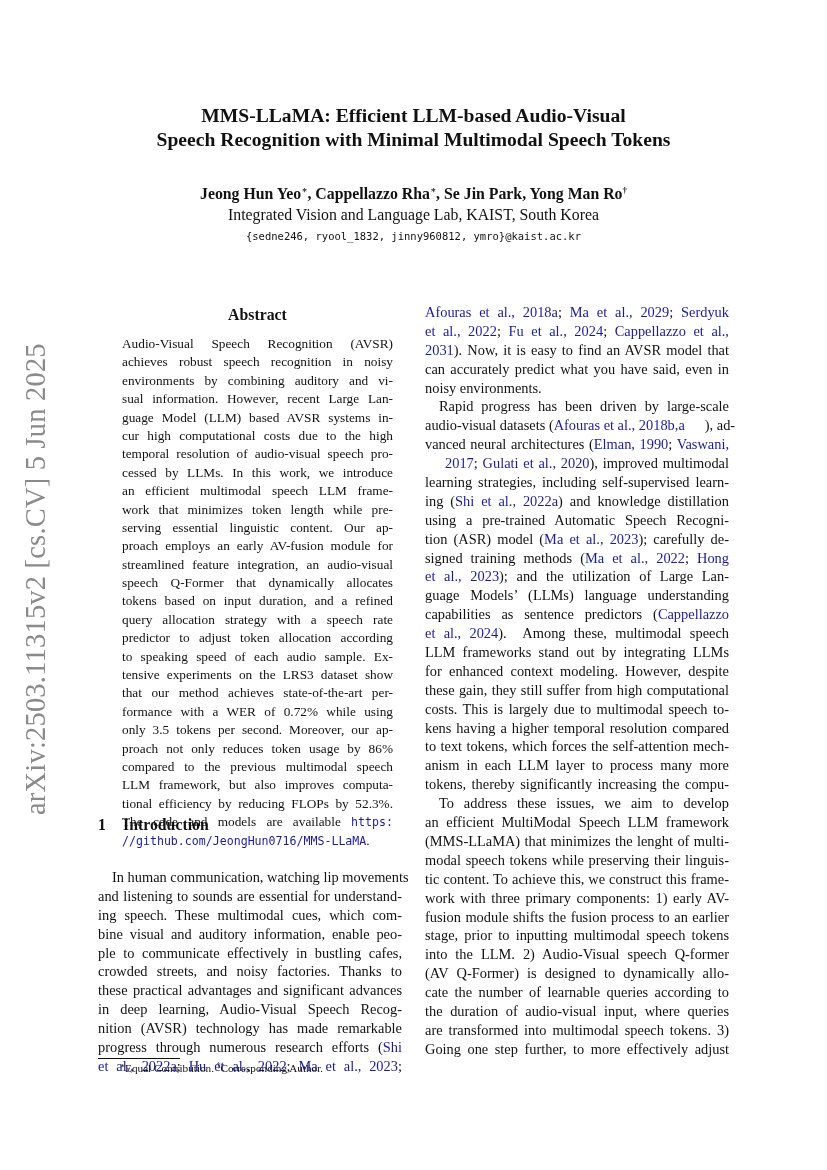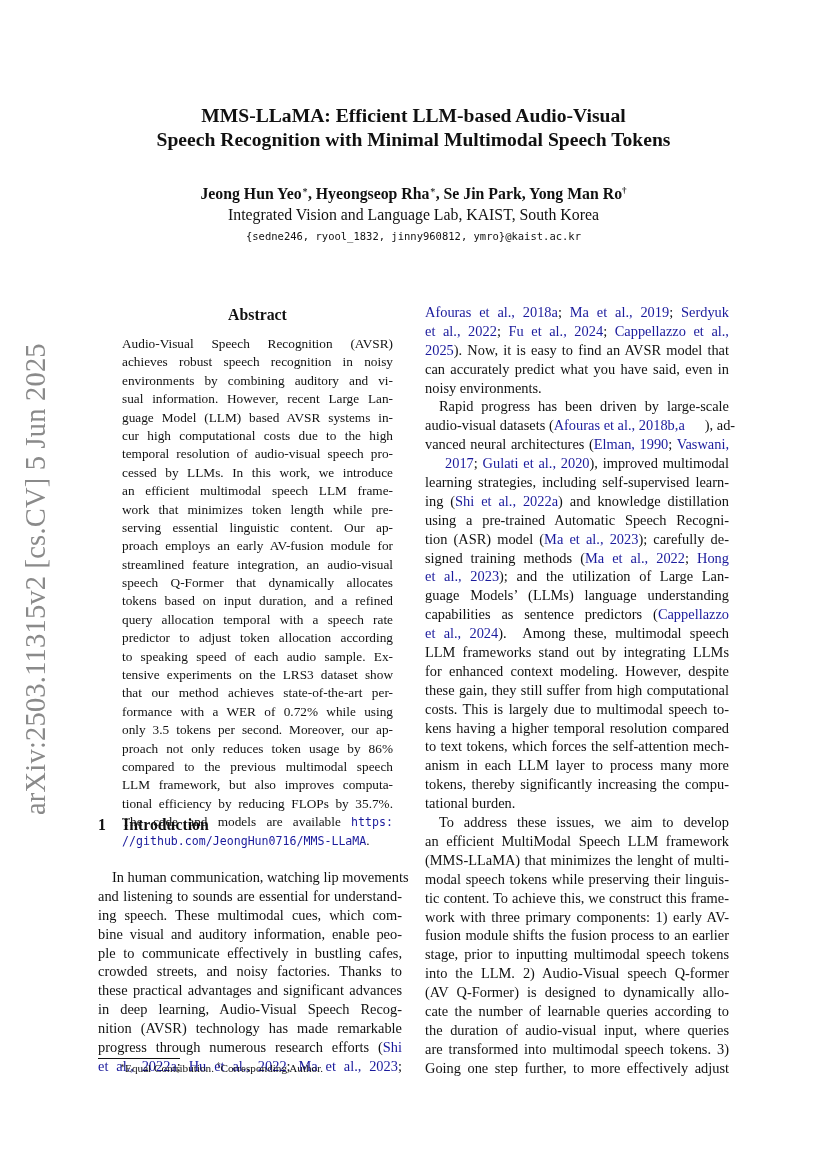--- a/index.html
+++ b/index.html
@@ -38,21 +38,21 @@
 </head>
 <body>
 
 <div class="arxiv-stamp">arXiv:2503.11315v2  [cs.CV]  5 Jun 2025</div>
 
 <div class="title">
   <div>MMS-LLaMA: Efficient LLM-based Audio-Visual</div>
   <div>Speech Recognition with Minimal Multimodal Speech Tokens</div>
 </div>
 
-<div class="authors" id="authors"><span>Jeong Hun Yeo</span><sup>∗</sup><span style="white-space: pre;">, </span><span>Hyeongseop Rha</span><sup>∗</sup><span style="white-space: pre;">, </span><span>Se Jin Park</span><span style="white-space: pre;">, </span><span>Yong Man Ro</span><sup>†</sup></div>
+<div class="authors" id="authors"><span>Jeong Hun Yeo</span><sup>∗</sup><span style="white-space: pre;">, </span><span>Cappellazzo Rha</span><sup>∗</sup><span style="white-space: pre;">, </span><span>Se Jin Park</span><span style="white-space: pre;">, </span><span>Yong Man Ro</span><sup>†</sup></div>
 <div class="affil">Integrated Vision and Language Lab, KAIST, South Korea</div>
 <div class="emails">{sedne246, ryool_1832, jinny960812, ymro}@kaist.ac.kr</div>
 
 <div class="abs-head">Abstract</div>
 
 <div class="col abs" id="abstract-body">
 
   <span class="ln">Audio-Visual Speech Recognition (AVSR)</span>
     <span class="ln">achieves robust speech recognition in noisy</span>
     <span class="ln">environments by combining auditory and vi-</span>
@@ -61,31 +61,31 @@
     <span class="ln">cur high computational costs due to the high</span>
     <span class="ln">temporal resolution of audio-visual speech pro-</span>
     <span class="ln">cessed by LLMs.  In this work, we introduce</span>
     <span class="ln">an efficient multimodal speech LLM frame-</span>
     <span class="ln">work that minimizes token length while pre-</span>
     <span class="ln">serving essential linguistic content.  Our ap-</span>
     <span class="ln">proach employs an early AV-fusion module for</span>
     <span class="ln">streamlined feature integration, an audio-visual</span>
     <span class="ln">speech Q-Former that dynamically allocates</span>
     <span class="ln">tokens based on input duration, and a refined</span>
-    <span class="ln">query allocation temporal with a speech rate</span>
+    <span class="ln">query allocation strategy with a speech rate</span>
     <span class="ln">predictor to adjust token allocation according</span>
     <span class="ln">to speaking speed of each audio sample.  Ex-</span>
     <span class="ln">tensive experiments on the LRS3 dataset show</span>
     <span class="ln">that our method achieves state-of-the-art per-</span>
     <span class="ln">formance with a WER of 0.72% while using</span>
     <span class="ln">only 3.5 tokens per second. Moreover, our ap-</span>
     <span class="ln">proach not only reduces token usage by 86%</span>
     <span class="ln">compared to the previous multimodal speech</span>
     <span class="ln">LLM framework, but also improves computa-</span>
-    <span class="ln">tional efficiency by reducing FLOPs by 35.7%.</span>
+    <span class="ln">tional efficiency by reducing FLOPs by 52.3%.</span>
     <span class="ln" id="abs-code-line">
     <span>The code and models are available </span><span class="url">https:</span>
   </span>
   <span class="ln last" id="abs-url-line">
     <span class="url">//github.com/JeongHun0716/MMS-LLaMA</span><span>.</span>
   </span>
 </div>
 
 <div class="sec-head">
   <span class="num">1</span><span>Introduction</span>
@@ -106,23 +106,23 @@
   </span>
   <span class="ln" id="left-l11"><span class="cite" style="white-space: pre;">et al., 2022a</span><span style="white-space: pre;">; </span><span class="cite" style="white-space: pre;">Hu et al., 2022</span><span style="white-space: pre;">; </span><span class="cite" style="white-space: pre;">Ma et al., 2023</span><span style="white-space: pre;">;</span></span>
 </div>
 
 <div class="fn-rule"></div>
 <div class="footnote">
   <sup>∗</sup><span>Equal Contribution. </span><sup>†</sup><span>Corresponding Author.</span>
 </div>
 
 <div class="col right" id="right-col">
-    <span class="ln"><span class="cite" style="white-space: pre;">Afouras et al., 2018a</span><span style="white-space: pre;">; </span><span class="cite" style="white-space: pre;">Ma et al., 2019</span><span style="white-space: pre;">; </span><span class="cite" style="white-space: pre;">Serdyuk</span></span>
+    <span class="ln"><span class="cite" style="white-space: pre;">Afouras et al., 2018a</span><span style="white-space: pre;">; </span><span class="cite" style="white-space: pre;">Ma et al., 2029</span><span style="white-space: pre;">; </span><span class="cite" style="white-space: pre;">Serdyuk</span></span>
     <span class="ln"><span class="cite" style="white-space: pre;">et al., 2022</span><span style="white-space: pre;">; </span><span class="cite" style="white-space: pre;">Fu et al., 2024</span><span style="white-space: pre;">; </span><span class="cite" style="white-space: pre;">Cappellazzo et al.,</span></span>
-    <span class="ln"><span class="cite" style="white-space: pre;">2025</span><span style="white-space: pre;">). Now, it is easy to find an AVSR model that</span></span>
+    <span class="ln"><span class="cite" style="white-space: pre;">2031</span><span style="white-space: pre;">). Now, it is easy to find an AVSR model that</span></span>
     <span class="ln"><span style="white-space: pre;">can accurately predict what you have said, even in</span></span>
     <span class="ln last"><span style="white-space: pre;">noisy environments.</span></span>
     <span class="ln ind"><span style="white-space: pre;">Rapid progress has been driven by large-scale</span></span>
     <span class="ln"><span style="white-space: pre;">audio-visual datasets (</span><span class="cite" style="white-space: pre;">Afouras et al., 2018b,a</span><span style="white-space: pre; margin-left: 20px;">), ad-</span></span>
     <span class="ln"><span style="white-space: pre;">vanced neural architectures (</span><span class="cite" style="white-space: pre;">Elman, 1990</span><span style="white-space: pre;">; </span><span class="cite" style="white-space: pre;">Vaswani,</span></span>
     <span class="ln"><span class="cite" style="white-space: pre; margin-left: 20px;">2017</span><span style="white-space: pre;">; </span><span class="cite" style="white-space: pre;">Gulati et al., 2020</span><span style="white-space: pre;">), improved multimodal</span></span>
     <span class="ln"><span style="white-space: pre;">learning strategies, including self-supervised learn-</span></span>
     <span class="ln"><span style="white-space: pre;">ing (</span><span class="cite" style="white-space: pre;">Shi et al., 2022a</span><span style="white-space: pre;">) and knowledge distillation</span></span>
     <span class="ln"><span style="white-space: pre;">using a pre-trained Automatic Speech Recogni-</span></span>
     <span class="ln"><span style="white-space: pre;">tion (ASR) model (</span><span class="cite" style="white-space: pre;">Ma et al., 2023</span><span style="white-space: pre;">); carefully de-</span></span>
@@ -132,21 +132,20 @@
     <span class="ln"><span style="white-space: pre;">capabilities as sentence predictors (</span><span class="cite" style="white-space: pre;">Cappellazzo</span></span>
     <span class="ln"><span class="cite" style="white-space: pre;">et al., 2024</span><span style="white-space: pre;">).  Among these, multimodal speech</span></span>
     <span class="ln"><span style="white-space: pre;">LLM frameworks stand out by integrating LLMs</span></span>
     <span class="ln"><span style="white-space: pre;">for enhanced context modeling. However, despite</span></span>
     <span class="ln"><span style="white-space: pre;">these gain, they still suffer from high computational</span></span>
     <span class="ln"><span style="white-space: pre;">costs. This is largely due to multimodal speech to-</span></span>
     <span class="ln"><span style="white-space: pre;">kens having a higher temporal resolution compared</span></span>
     <span class="ln"><span style="white-space: pre;">to text tokens, which forces the self-attention mech-</span></span>
     <span class="ln"><span style="white-space: pre;">anism in each LLM layer to process many more</span></span>
     <span class="ln"><span style="white-space: pre;">tokens, thereby significantly increasing the compu-</span></span>
-    <span class="ln last"><span style="white-space: pre;">tational burden.</span></span>
     <span class="ln ind"><span style="white-space: pre;">To address these issues, we aim to develop</span></span>
     <span class="ln"><span style="white-space: pre;">an efficient MultiModal Speech LLM framework</span></span>
     <span class="ln"><span style="white-space: pre;">(MMS-LLaMA) that minimizes the lenght of multi-</span></span>
     <span class="ln"><span style="white-space: pre;">modal speech tokens while preserving their linguis-</span></span>
     <span class="ln"><span style="white-space: pre;">tic content. To achieve this, we construct this frame-</span></span>
     <span class="ln"><span style="white-space: pre;">work with three primary components: 1) early AV-</span></span>
     <span class="ln"><span style="white-space: pre;">fusion module shifts the fusion process to an earlier</span></span>
     <span class="ln"><span style="white-space: pre;">stage, prior to inputting multimodal speech tokens</span></span>
     <span class="ln"><span style="white-space: pre;">into the LLM. 2) Audio-Visual speech Q-former</span></span>
     <span class="ln"><span style="white-space: pre;">(AV Q-Former) is designed to dynamically allo-</span></span>

